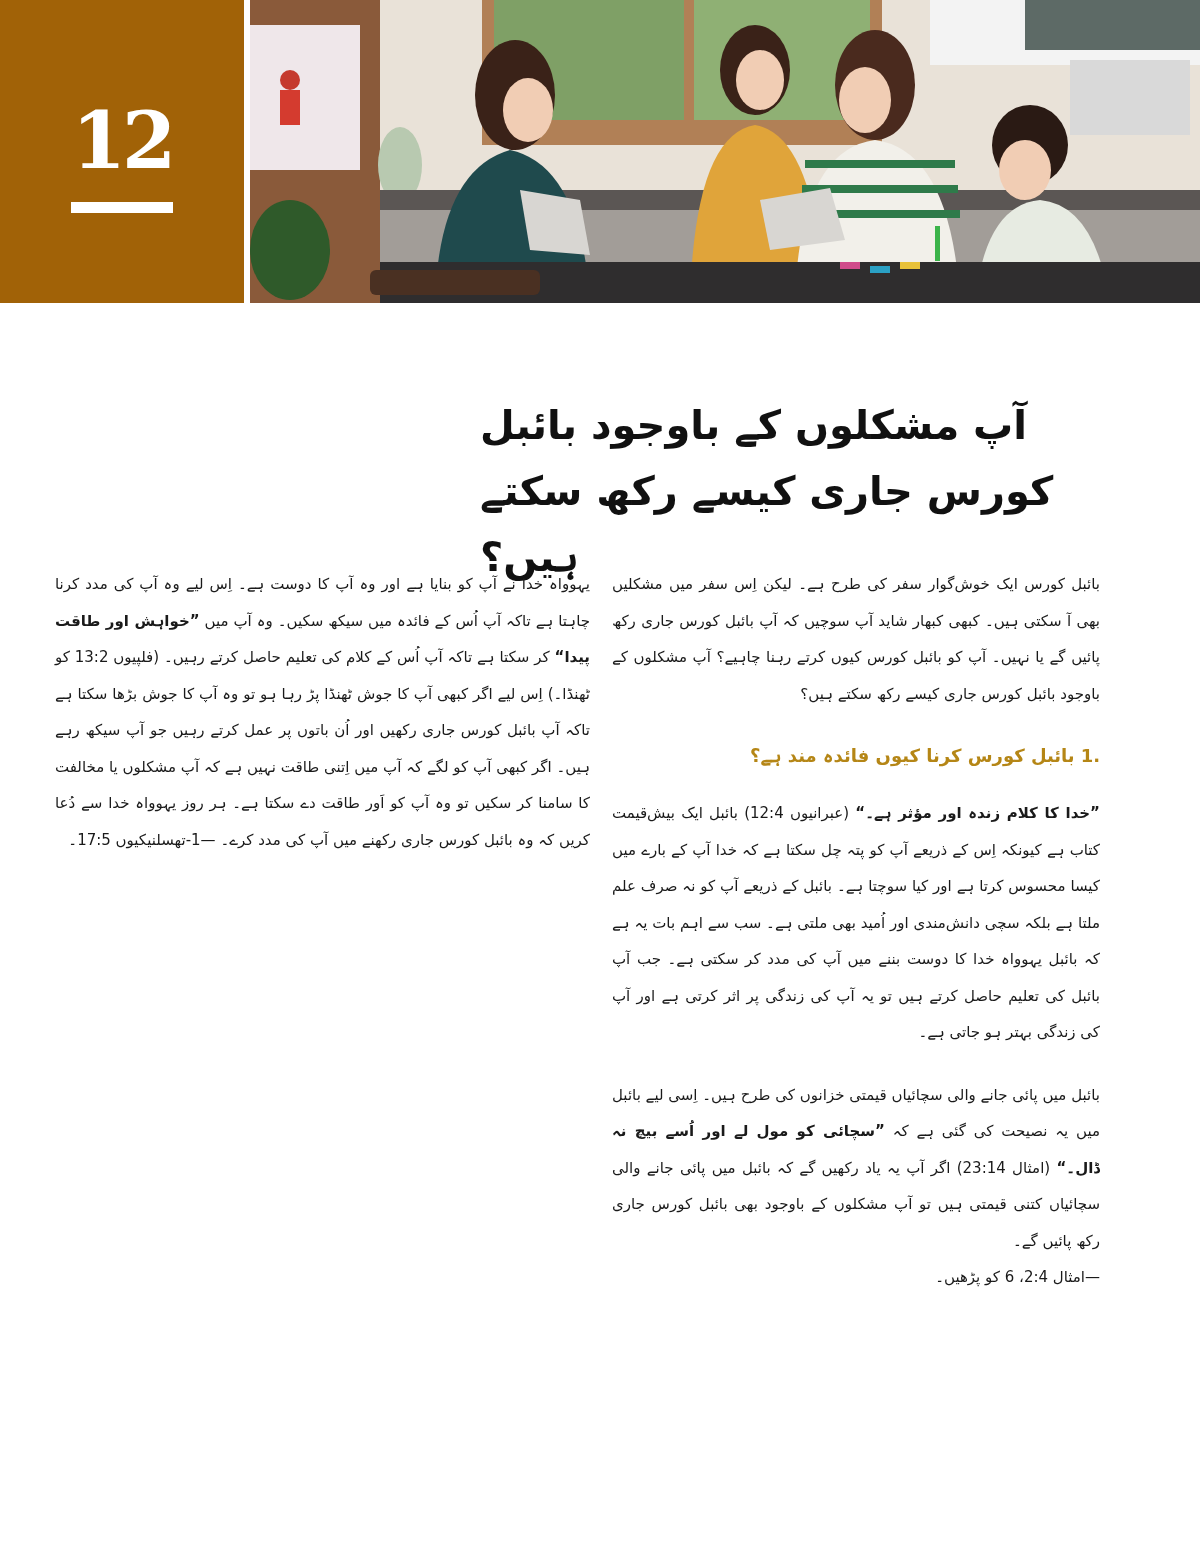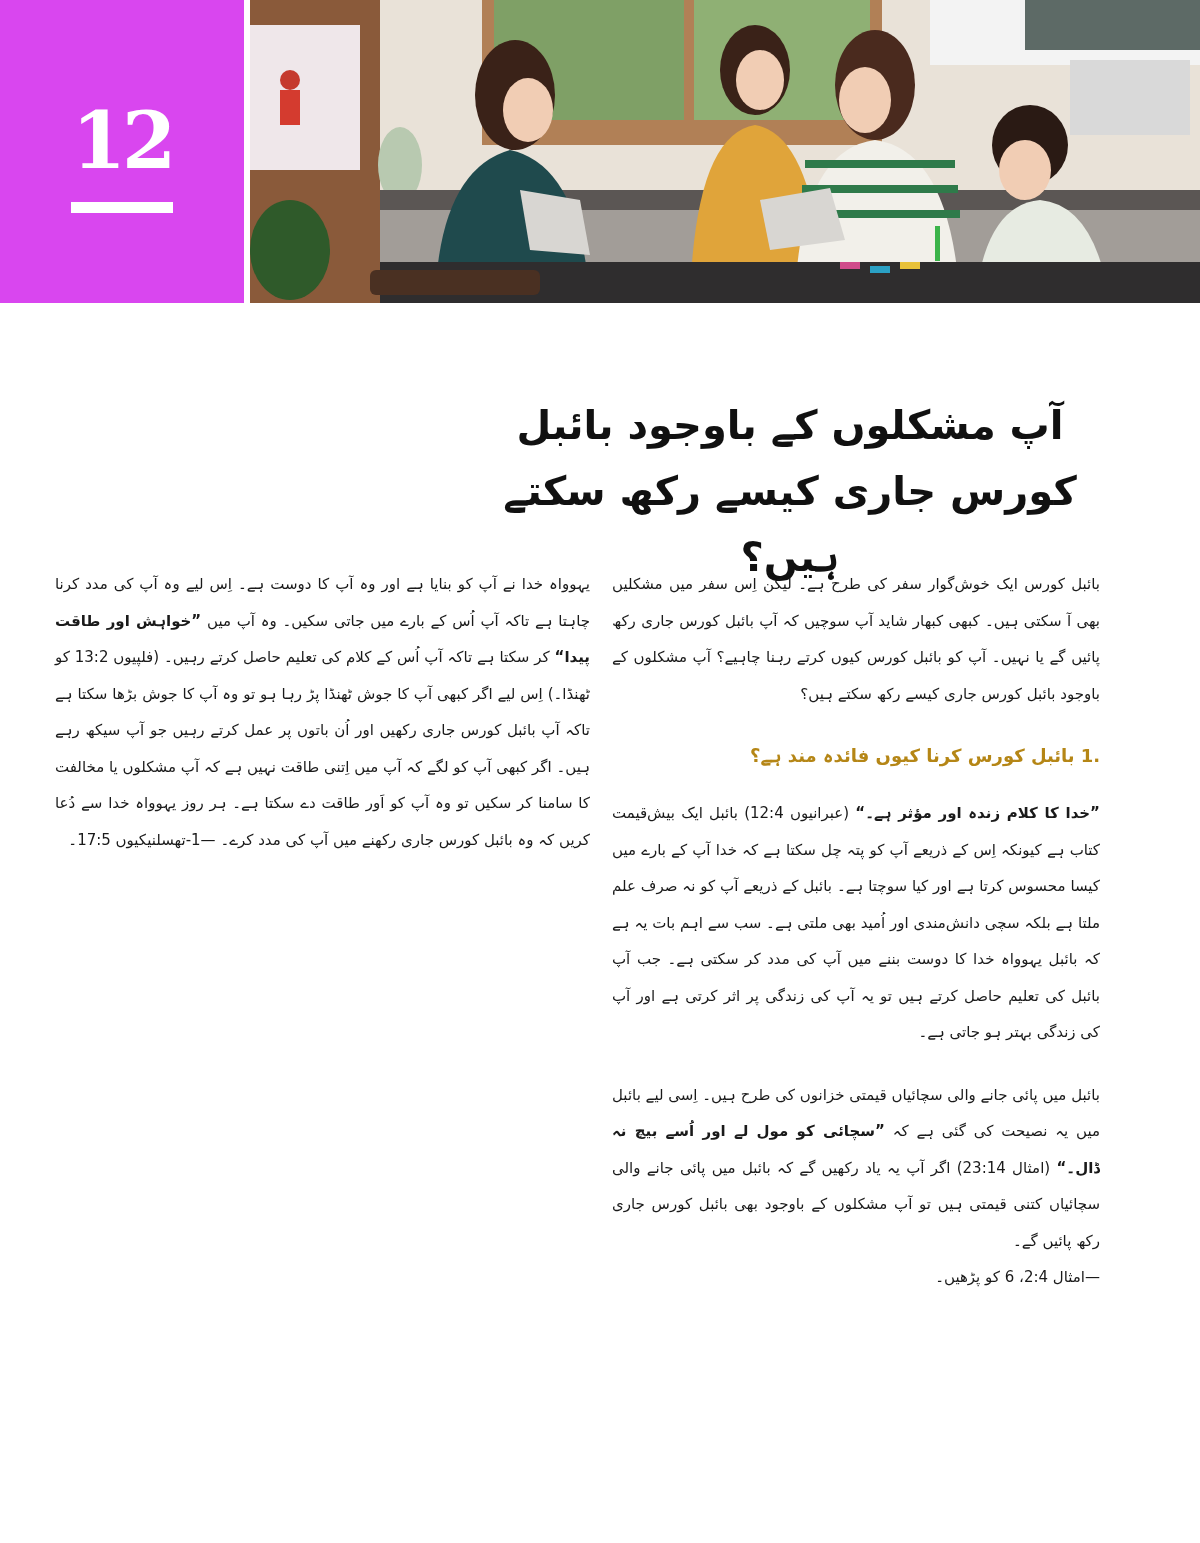--- a/index.html
+++ b/index.html
@@ -13,21 +13,21 @@
       position: relative;
       overflow: hidden;
       font-family: "DejaVu Sans", sans-serif;
       color: #1a1a1a;
     }
     
     .lesson-badge {
       position: absolute;
       left: 0; top: 0;
       width: 244px; height: 303px;
-      background: #d946ef;
+      background: #a16207;
     }
     .lesson-number {
       position: absolute;
       left: 70px; top: 96px;
       width: 104px;
       text-align: center;
       font-family: "DejaVu Serif", serif;
       font-weight: bold;
       font-size: 78px;
       line-height: 90px;
@@ -48,21 +48,21 @@
       background: linear-gradient(180deg, #cdbfa9 0%, #e5ddd0 40%, #b9ada0 78%, #3a3533 88%, #2d2a29 100%);
     }
     .hero-photo svg { display: block; width: 100%; height: 100%; }
 
     
     .page-title {
       position: absolute;
       right: 100px; top: 365px;
       width: 620px;
       direction: rtl;
-      text-align: center;
+      text-align: left;
       font-family: "DejaVu Sans", sans-serif;
       font-weight: bold;
       font-size: 40px;
       line-height: 66px;
       color: #111111;
     }
 
     
     .column {
       position: absolute;
@@ -187,20 +187,20 @@
     <b>”سچائی کو مول لے اور اُسے بیچ نہ ڈال۔“</b>
     <span class="ref">(امثال 23:14)</span>
     <span>اگر آپ یہ یاد رکھیں گے کہ بائبل میں پائی جانے والی سچائیاں کتنی قیمتی ہیں تو آپ مشکلوں کے باوجود بھی بائبل کورس جاری رکھ پائیں گے۔</span>
     <br>
     <span>—امثال 2:4، 6 کو پڑھیں۔</span>
   </p>
 </div>
 
 <div class="column col-left">
   <p class="para">
-    <span>یہوواہ خدا نے آپ کو بنایا ہے اور وہ آپ کا دوست ہے۔ اِس لیے وہ آپ کی مدد کرنا چاہتا ہے تاکہ آپ اُس کے بارے میں جاتی سکیں۔ وہ آپ میں</span>
+    <span>یہوواہ خدا نے آپ کو بنایا ہے اور وہ آپ کا دوست ہے۔ اِس لیے وہ آپ کی مدد کرنا چاہتا ہے تاکہ آپ اُس کے فائدہ میں سیکھ سکیں۔ وہ آپ میں</span>
     <b>”خواہش اور طاقت پیدا“</b>
     <span>کر سکتا ہے تاکہ آپ اُس کے کلام کی تعلیم حاصل کرتے رہیں۔</span>
     <span class="ref">(فلپیوں 13:2 کو ٹھنڈا۔)</span>
     <span>اِس لیے اگر کبھی آپ کا جوش ٹھنڈا پڑ رہا ہو تو وہ آپ کا جوش بڑھا سکتا ہے تاکہ آپ بائبل کورس جاری رکھیں اور اُن باتوں پر عمل کرتے رہیں جو آپ سیکھ رہے ہیں۔ اگر کبھی آپ کو لگے کہ آپ میں اِتنی طاقت نہیں ہے کہ آپ مشکلوں یا مخالفت کا سامنا کر سکیں تو وہ آپ کو اَور طاقت دے سکتا ہے۔ ہر روز یہوواہ خدا سے دُعا کریں کہ وہ بائبل کورس جاری رکھنے میں آپ کی مدد کرے۔</span>
     <span>—1-تھسلنیکیوں 17:5۔</span>
   </p>
 </div>
 
 </body></html>

